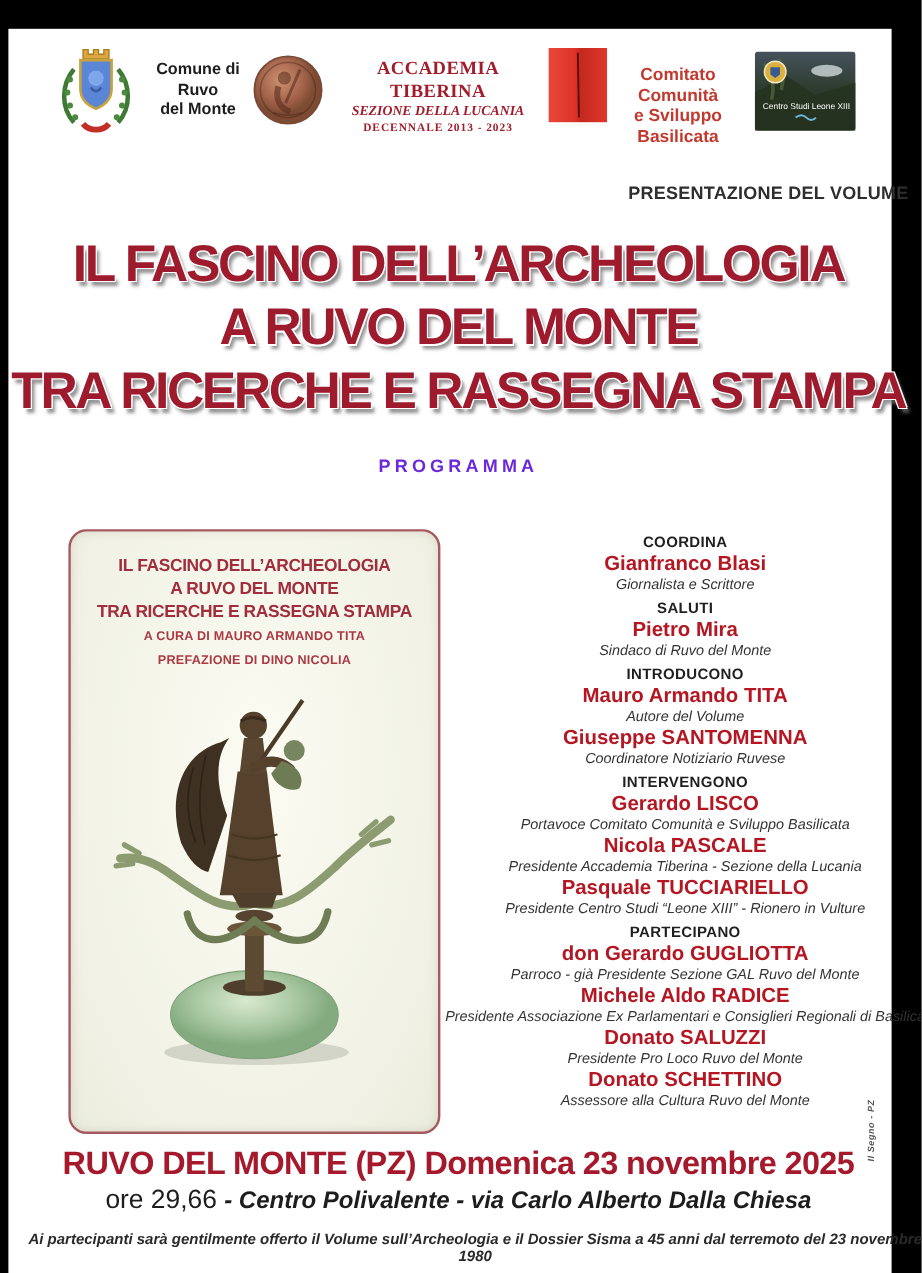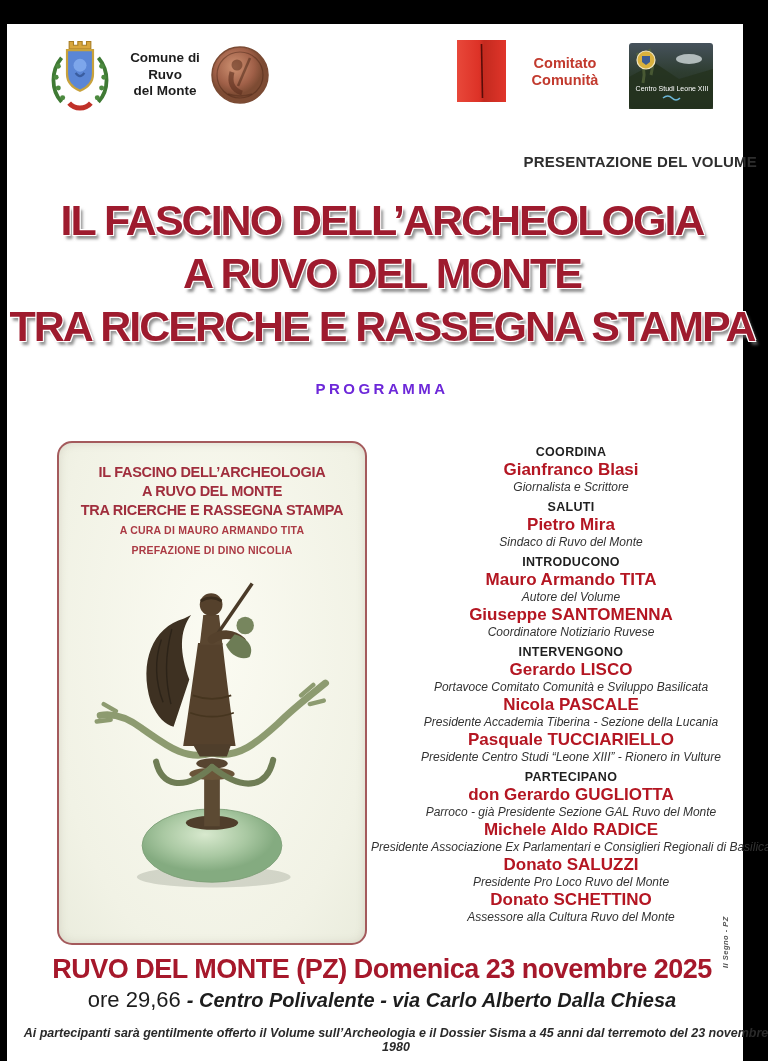--- a/index.html
+++ b/index.html
@@ -104,35 +104,41 @@
           <stop offset="100%" stop-color="#7d4b33"></stop>
       </radialGradient>
     </defs>
     <circle cx="36" cy="37" r="28" fill="url(#medG)" stroke="#7a4a33" stroke-width="1.5"></circle>
     <circle cx="36" cy="37" r="23" fill="none" stroke="rgba(70,35,20,.45)" stroke-width="1.2"></circle>
     <circle cx="33" cy="27" r="5.5" fill="rgba(90,45,28,.55)"></circle>
     <path d="M28,34 C25,45 29,52 38,55" stroke="rgba(90,45,28,.6)" stroke-width="5" fill="none"></path>
     <path d="M46,20 L34,48" stroke="rgba(70,35,20,.5)" stroke-width="2.5"></path>
     <path d="M24,56 q12,4 24,0" stroke="rgba(70,35,20,.4)" stroke-width="1.5" fill="none"></path>
   </svg>
+  <div class="abs accademia-text">
+    <div class="accademia-title">ACCADEMIA TIBERINA</div>
+    <div class="accademia-sub">SEZIONE DELLA LUCANIA</div>
+    <div class="accademia-dec">DECENNALE 2013 - 2023</div>
+  </div>
 
   <svg class="abs" style="left:450px;top:16px;" width="49" height="62" viewBox="0 0 49 62">
     <defs>
       <linearGradient id="redG" x1="0" y1="0" x2="1" y2="0">
         <stop offset="0%" stop-color="#e8483a"></stop>
           <stop offset="45%" stop-color="#dd3227"></stop>
         <stop offset="55%" stop-color="#c42a1f"></stop>
           <stop offset="100%" stop-color="#e0352a"></stop>
       </linearGradient>
     </defs>
     <rect x="0" y="0" width="49" height="62" fill="url(#redG)"></rect>
     <path d="M24.5,4 L25.5,58" stroke="#5a0d08" stroke-width="1.6"></path>
   </svg>
   <div class="abs comitato-text">
     <div>Comitato Comunità</div>
+    <div>e Sviluppo Basilicata</div>
   </div>
 
   <svg class="abs" style="left:622px;top:19px;" width="84" height="66" viewBox="0 0 84 66">
     <defs>
       <linearGradient id="leoG" x1="0" y1="0" x2="0" y2="1">
         <stop offset="0%" stop-color="#46525c"></stop>
           <stop offset="45%" stop-color="#2e3d30"></stop>
           <stop offset="100%" stop-color="#1e2a1e"></stop>
       </linearGradient>
     </defs>

